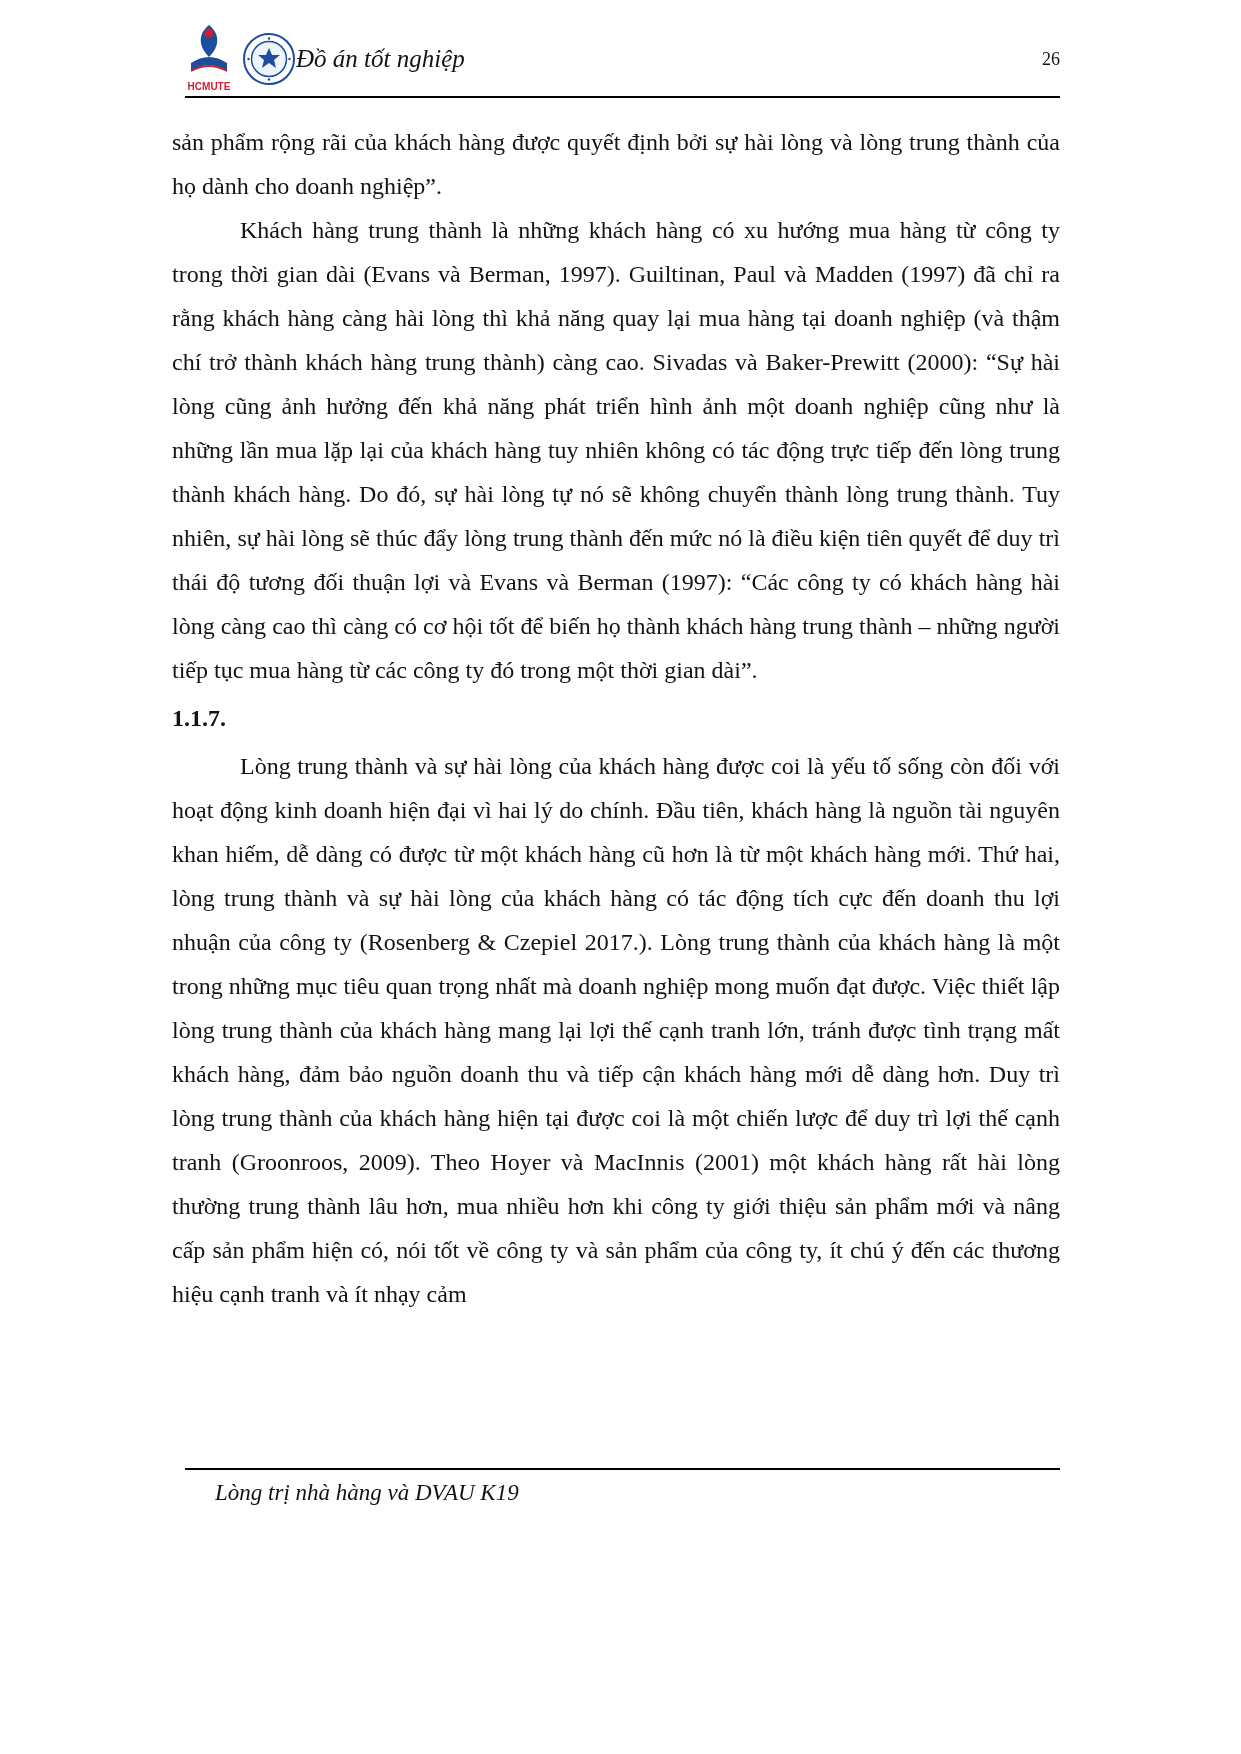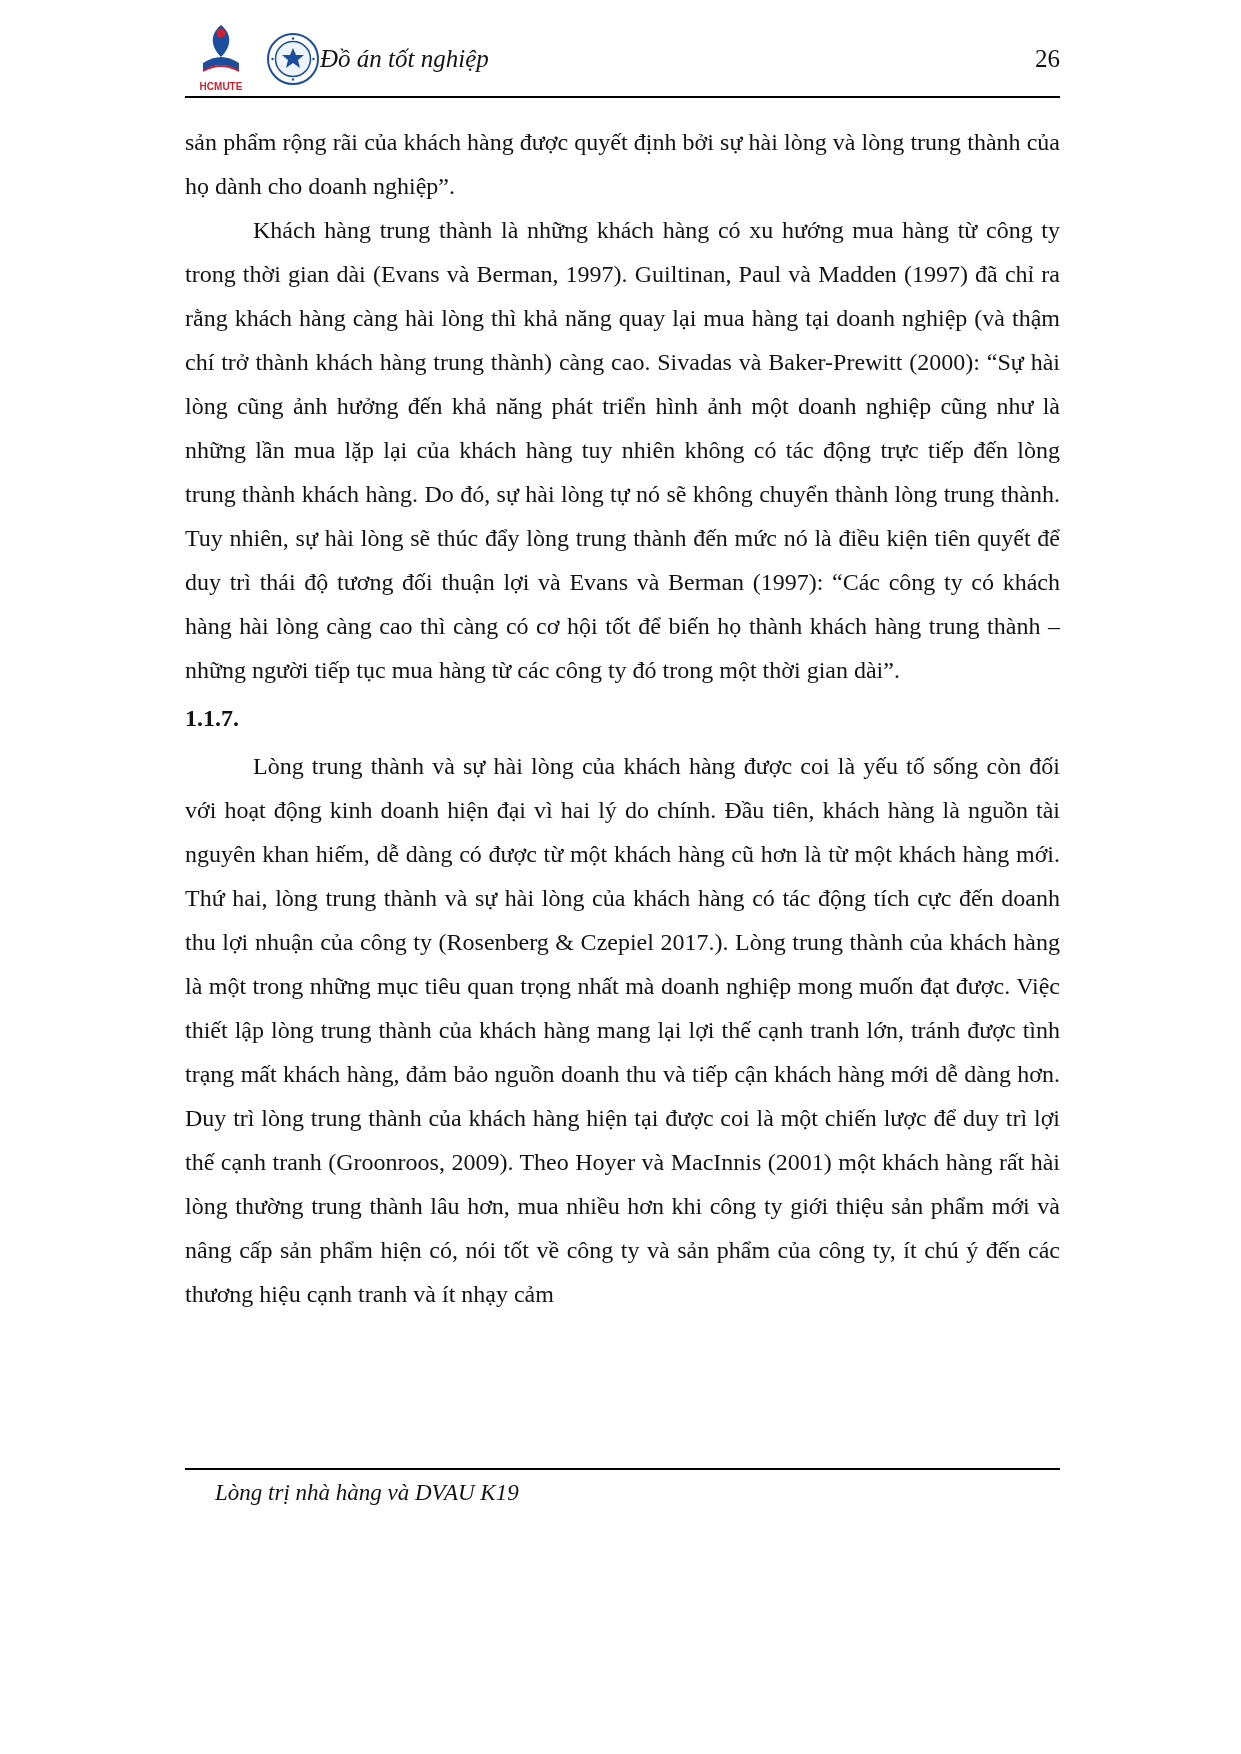--- a/index.html
+++ b/index.html
@@ -15,41 +15,41 @@
     overflow: hidden;
   }
   
   .page-header {
     position: absolute;
     top: 26px; left: 185px; right: 181px;
     height: 66px;
     display: flex;
     align-items: center;
   }
-  .logo-group { display: flex; align-items: center; gap: 21px; margin-left: 12px; }
+  .logo-group { display: flex; align-items: center; gap: 9px; }
   .logo { display: block; }
   .header-title {
     font-style: italic;
     font-size: 25px;
     white-space: nowrap;
   }
   .page-number {
     margin-left: auto;
-    font-size: 25px;
+    font-size: 18px;
     text-align: right;
   }
   .header-rule {
     position: absolute;
     top: 96px; left: 185px; right: 181px;
     border-top: 2px solid #000;
   }
   
   .page-body {
     position: absolute;
-    top: 120px; left: 185px; right: 181px;
+    top: 120px; left: 172px; right: 181px;
     font-size: 24px;
     line-height: 44px;
     text-align: justify;
   }
   .para { margin: 0; }
   .para.indent { text-indent: 68px; }
   .section-heading {
     display: flex;
     align-items: baseline;
     font-weight: bold;

